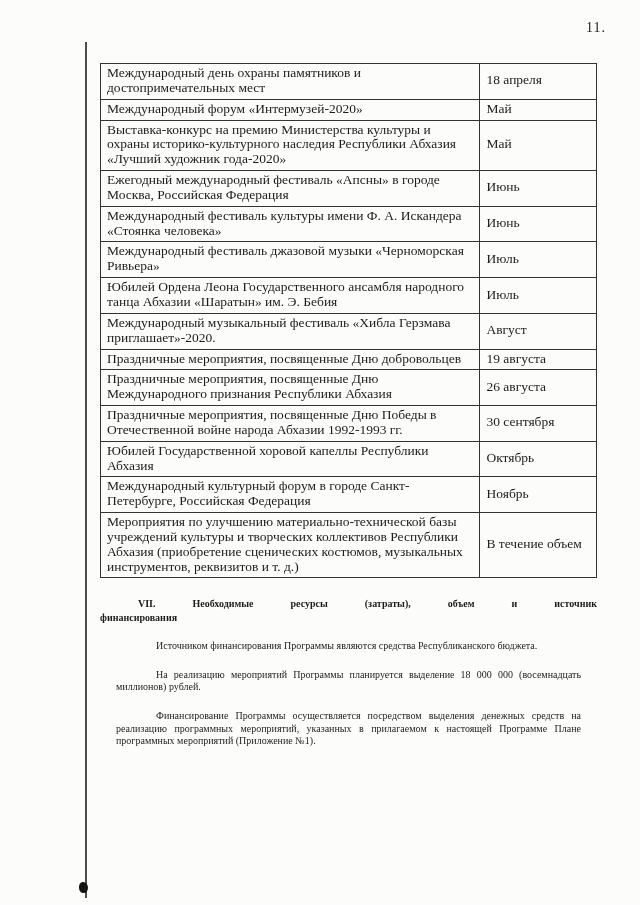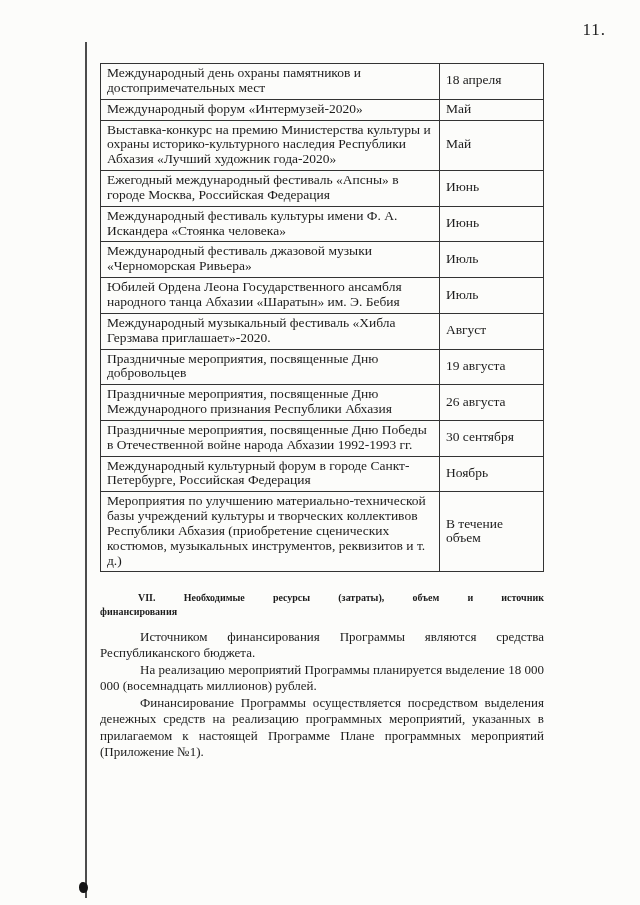--- a/index.html
+++ b/index.html
@@ -6,32 +6,32 @@
   body{
     width:640px;height:905px;
     background:#fcfcfa;
     font-family:"Liberation Serif","DejaVu Serif",serif;
     color:#1c1c1c;
     position:relative;
     overflow:hidden;
   }
   .page-number{
     position:absolute;top:20px;right:34px;
-    font-size:17px;letter-spacing:1px;
+    font-size:14px;letter-spacing:1px;
   }
   .scan-line{
     position:absolute;left:85px;top:42px;width:2px;height:856px;
     background:#4c4c4c;
   }
   .scan-blob{
     position:absolute;left:79px;top:882px;width:9px;height:11px;
     background:#151515;border-radius:45% 55% 50% 50%;
   }
   .content{
-    position:absolute;left:100px;top:63px;width:444px;
+    position:absolute;left:100px;top:63px;width:497px;
   }
   table.events{
     border-collapse:collapse;width:100%;
     font-size:13.5px;line-height:1.1;
     color:#1c1c1c;
   }
   table.events td{
     border:1px solid #333;
     padding:2px 6px 3px 6px;
     vertical-align:middle;
@@ -43,23 +43,23 @@
     margin:19px 0 11px 0;
   }
   .h-line1{
     display:block;
     text-align:justify;
     text-align-last:justify;
     text-indent:38px;
   }
   .h-line2{display:block;}
   p.body-par{
-    font-size:13px;line-height:1.27;
+    font-size:10px;line-height:1.27;
     text-align:justify;text-indent:40px;
-    margin:0;
+    margin:16px;
   }
 </style>
 </head>
 <body>
 
 <div class="page-number">11.</div>
 <div class="scan-line"></div>
 <div class="scan-blob"></div>
 
 <div class="content">
@@ -104,20 +104,24 @@
       </tr>
       <tr>
         <td class="event-cell">Праздничные мероприятия, посвященные Дню Международного признания Республики Абхазия</td>
         <td class="date-cell">26 августа</td>
       </tr>
       <tr>
         <td class="event-cell">Праздничные мероприятия, посвященные Дню Победы в Отечественной войне народа Абхазии 1992-1993 гг.</td>
         <td class="date-cell">30 сентября</td>
       </tr>
       <tr>
+        <td class="event-cell">Юбилей Государственной хоровой капеллы Республики Абхазия</td>
+        <td class="date-cell">Октябрь</td>
+      </tr>
+      <tr>
         <td class="event-cell">Международный культурный форум в городе Санкт-Петербурге, Российская Федерация</td>
         <td class="date-cell">Ноябрь</td>
       </tr>
       <tr>
         <td class="event-cell">Мероприятия по улучшению материально-технической базы учреждений культуры и творческих коллективов Республики Абхазия (приобретение сценических костюмов, музыкальных инструментов, реквизитов и т. д.)</td>
         <td class="date-cell">В течение объем</td>
       </tr>
     </tbody>
   </table>
 

